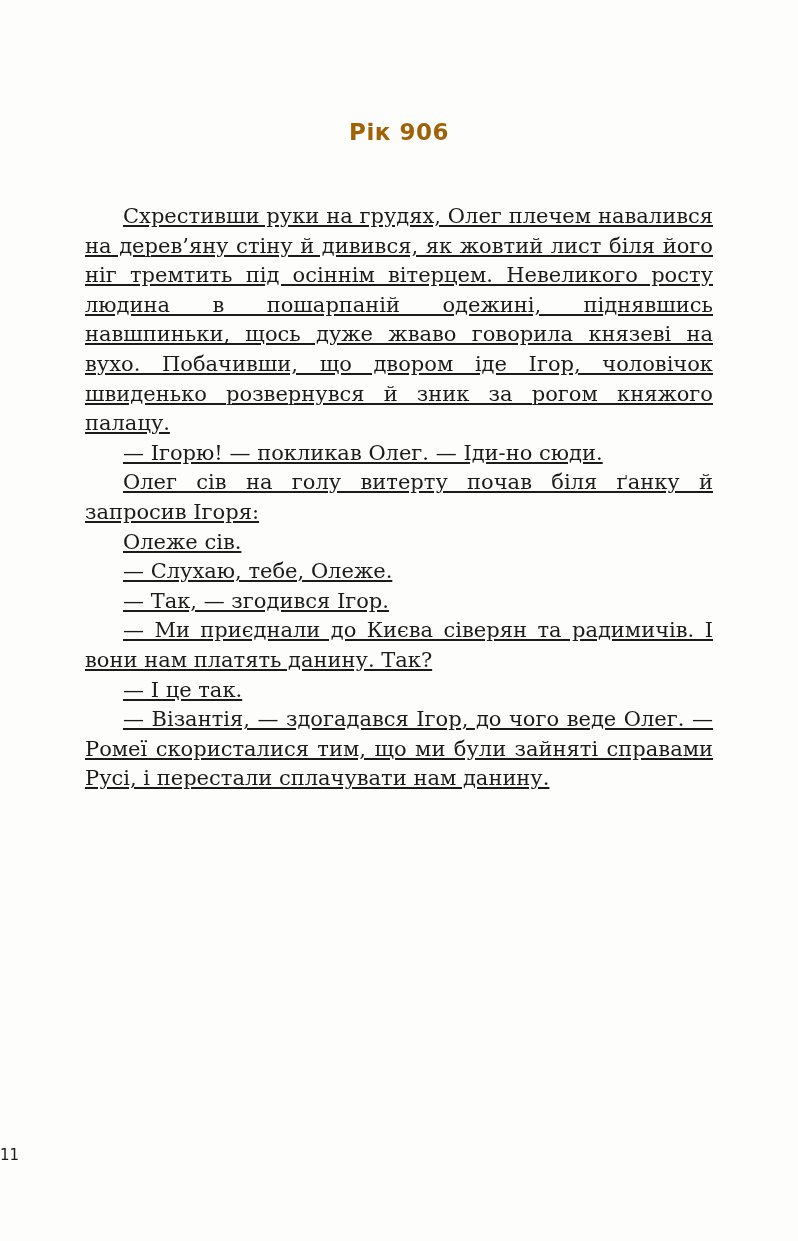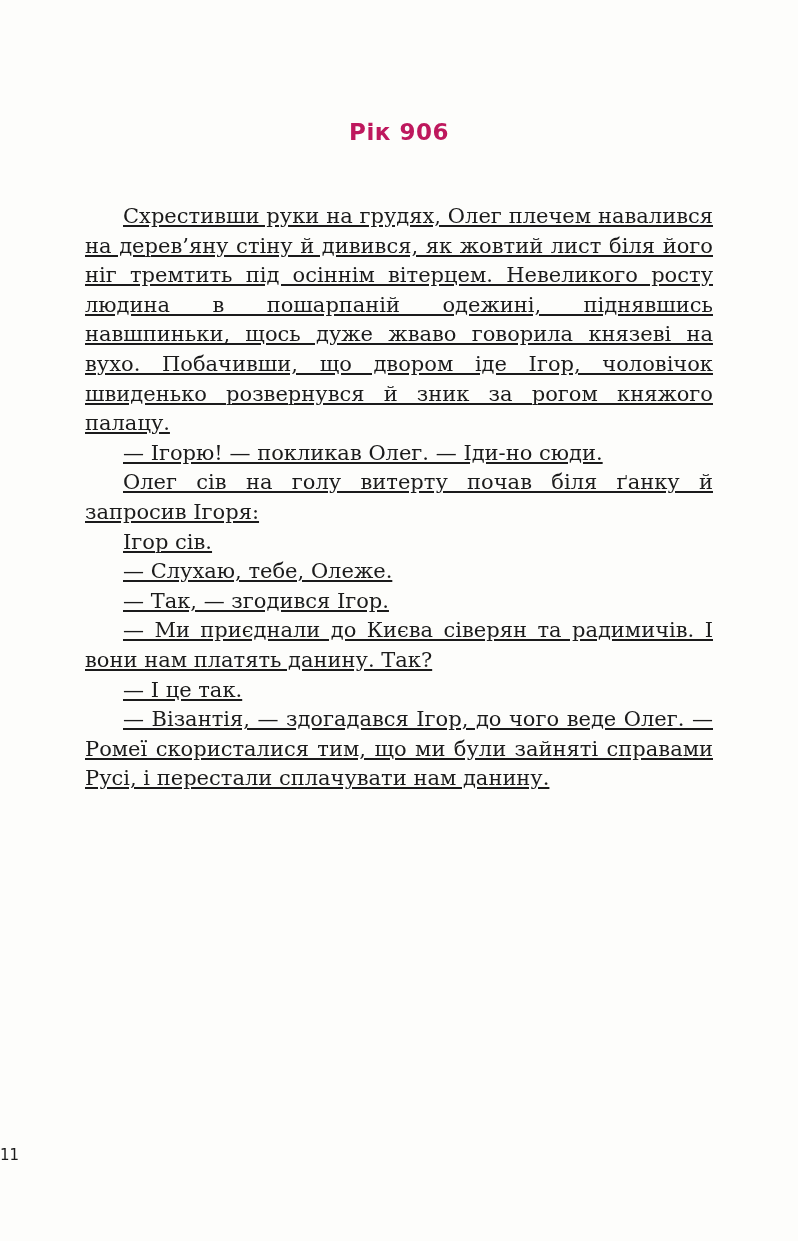--- a/index.html
+++ b/index.html
@@ -23,21 +23,21 @@
   .chapter-title {
     position: absolute;
     top: 119px;
     left: 0;
     width: 100%;
     text-align: center;
     font-family: "DejaVu Sans", sans-serif;
     font-weight: bold;
     font-size: 23px;
     letter-spacing: 0.5px;
-    color: #be185d;
+    color: #a16207;
   }
   .text-block {
     position: absolute;
     top: 202px;
     left: 85px;
     width: 628px;
     font-size: 21px;
     line-height: 29.6px;
     text-align: justify;
     text-justify: inter-word;
@@ -65,21 +65,21 @@
 <body>
 
 <div class="page">
 
   <div class="chapter-title">Рік 906</div>
 
   <div class="text-block">
     <p>Схрестивши руки на грудях, Олег плечем навалився на дерев’яну стіну й дивився, як жовтий лист біля його ніг тремтить під осіннім вітерцем. Невеликого росту людина в пошарпаній одежині, піднявшись навшпиньки, щось дуже жваво говорила князеві на вухо. Побачивши, що двором іде Ігор, чоловічок швиденько розвернувся й зник за рогом княжого палацу.</p>
     <p>— Ігорю! — покликав Олег. — Іди-но сюди.</p>
     <p>Олег сів на голу витерту почав біля ґанку й запросив Ігоря:</p>
-    <p>Ігор сів.</p>
+    <p>Олеже сів.</p>
     <p>— Слухаю, тебе, Олеже.</p>
     <p>— Так, — згодився Ігор.</p>
     <p>— Ми приєднали до Києва сіверян та радимичів. І вони нам платять данину. Так?</p>
     <p>— І це так.</p>
     <p>— Візантія, — здогадався Ігор, до чого веде Олег. — Ромеї скористалися тим, що ми були зайняті справами Русі, і перестали сплачувати нам данину.</p>
   </div>
 
   <div class="page-number">11</div>
 
 </div>

